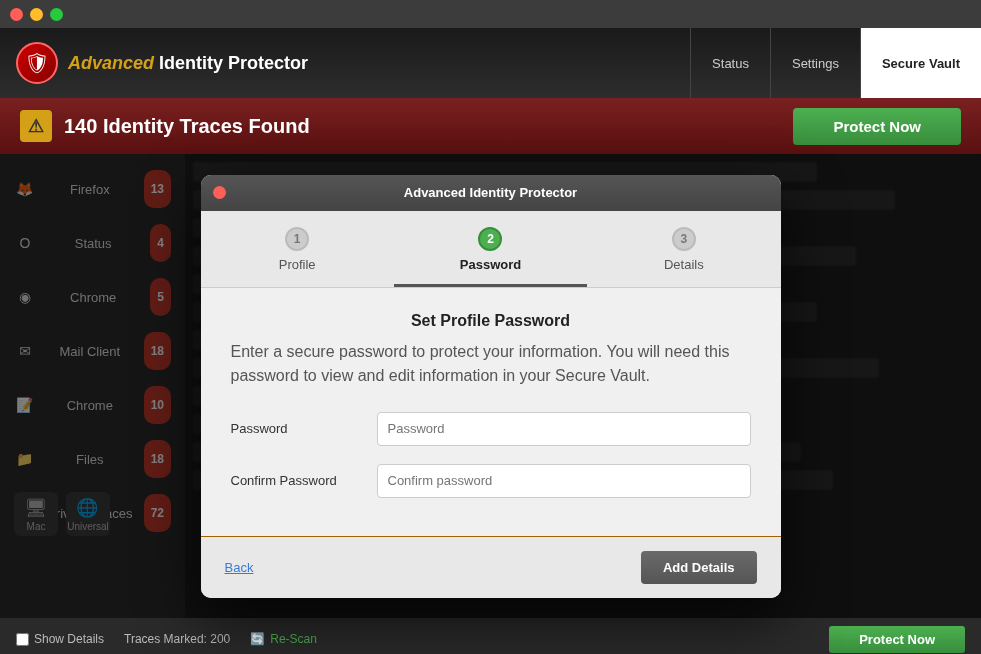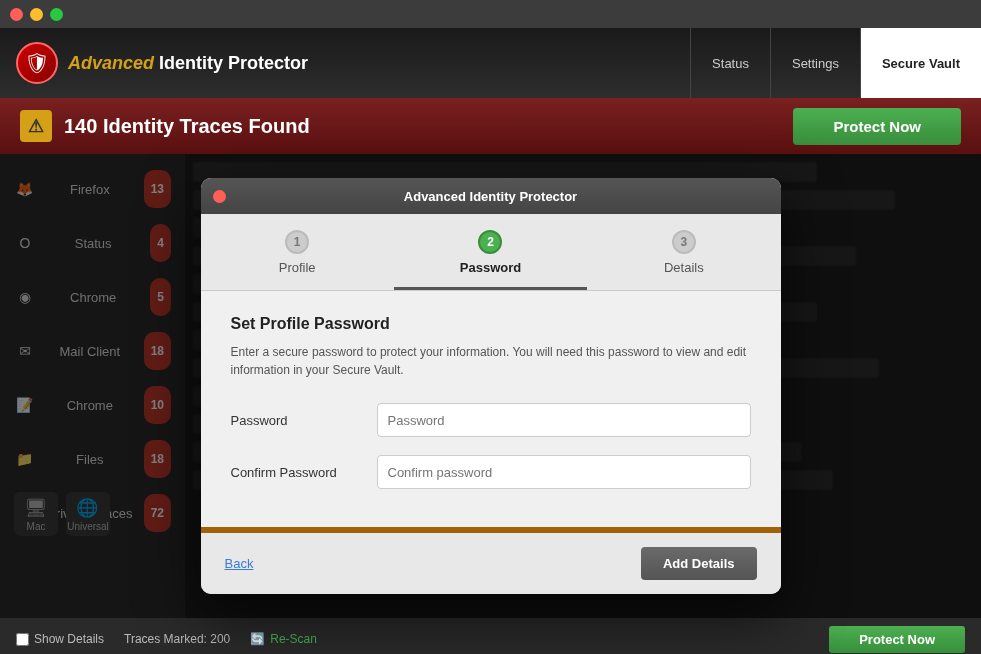--- a/index.html
+++ b/index.html
@@ -332,23 +332,24 @@
 
     
     .modal-content {
       padding: 24px 30px 20px;
     }
     .modal-section-title {
       font-size: 16px;
       font-weight: bold;
       color: #222;
       margin-bottom: 10px;
+      text-align: center;
     }
     .modal-section-desc {
-      font-size: 12px;
+      font-size: 16px;
       color: #555;
       margin-bottom: 24px;
       line-height: 1.5;
     }
 
     .form-row {
       display: flex;
       align-items: center;
       margin-bottom: 18px;
       gap: 16px;
@@ -372,21 +373,21 @@
       outline: none;
     }
 
     
     .modal-footer {
       background: #e8e8e8;
       padding: 14px 24px;
       display: flex;
       align-items: center;
       justify-content: space-between;
-      border-top: 6px solid #a16207;
+      border-top: 1px solid #a16207;
     }
     .back-link {
       color: #3a7bd5;
       font-size: 13px;
       cursor: pointer;
       text-decoration: underline;
     }
     .footer-btns {
       display: flex;
       gap: 10px;

